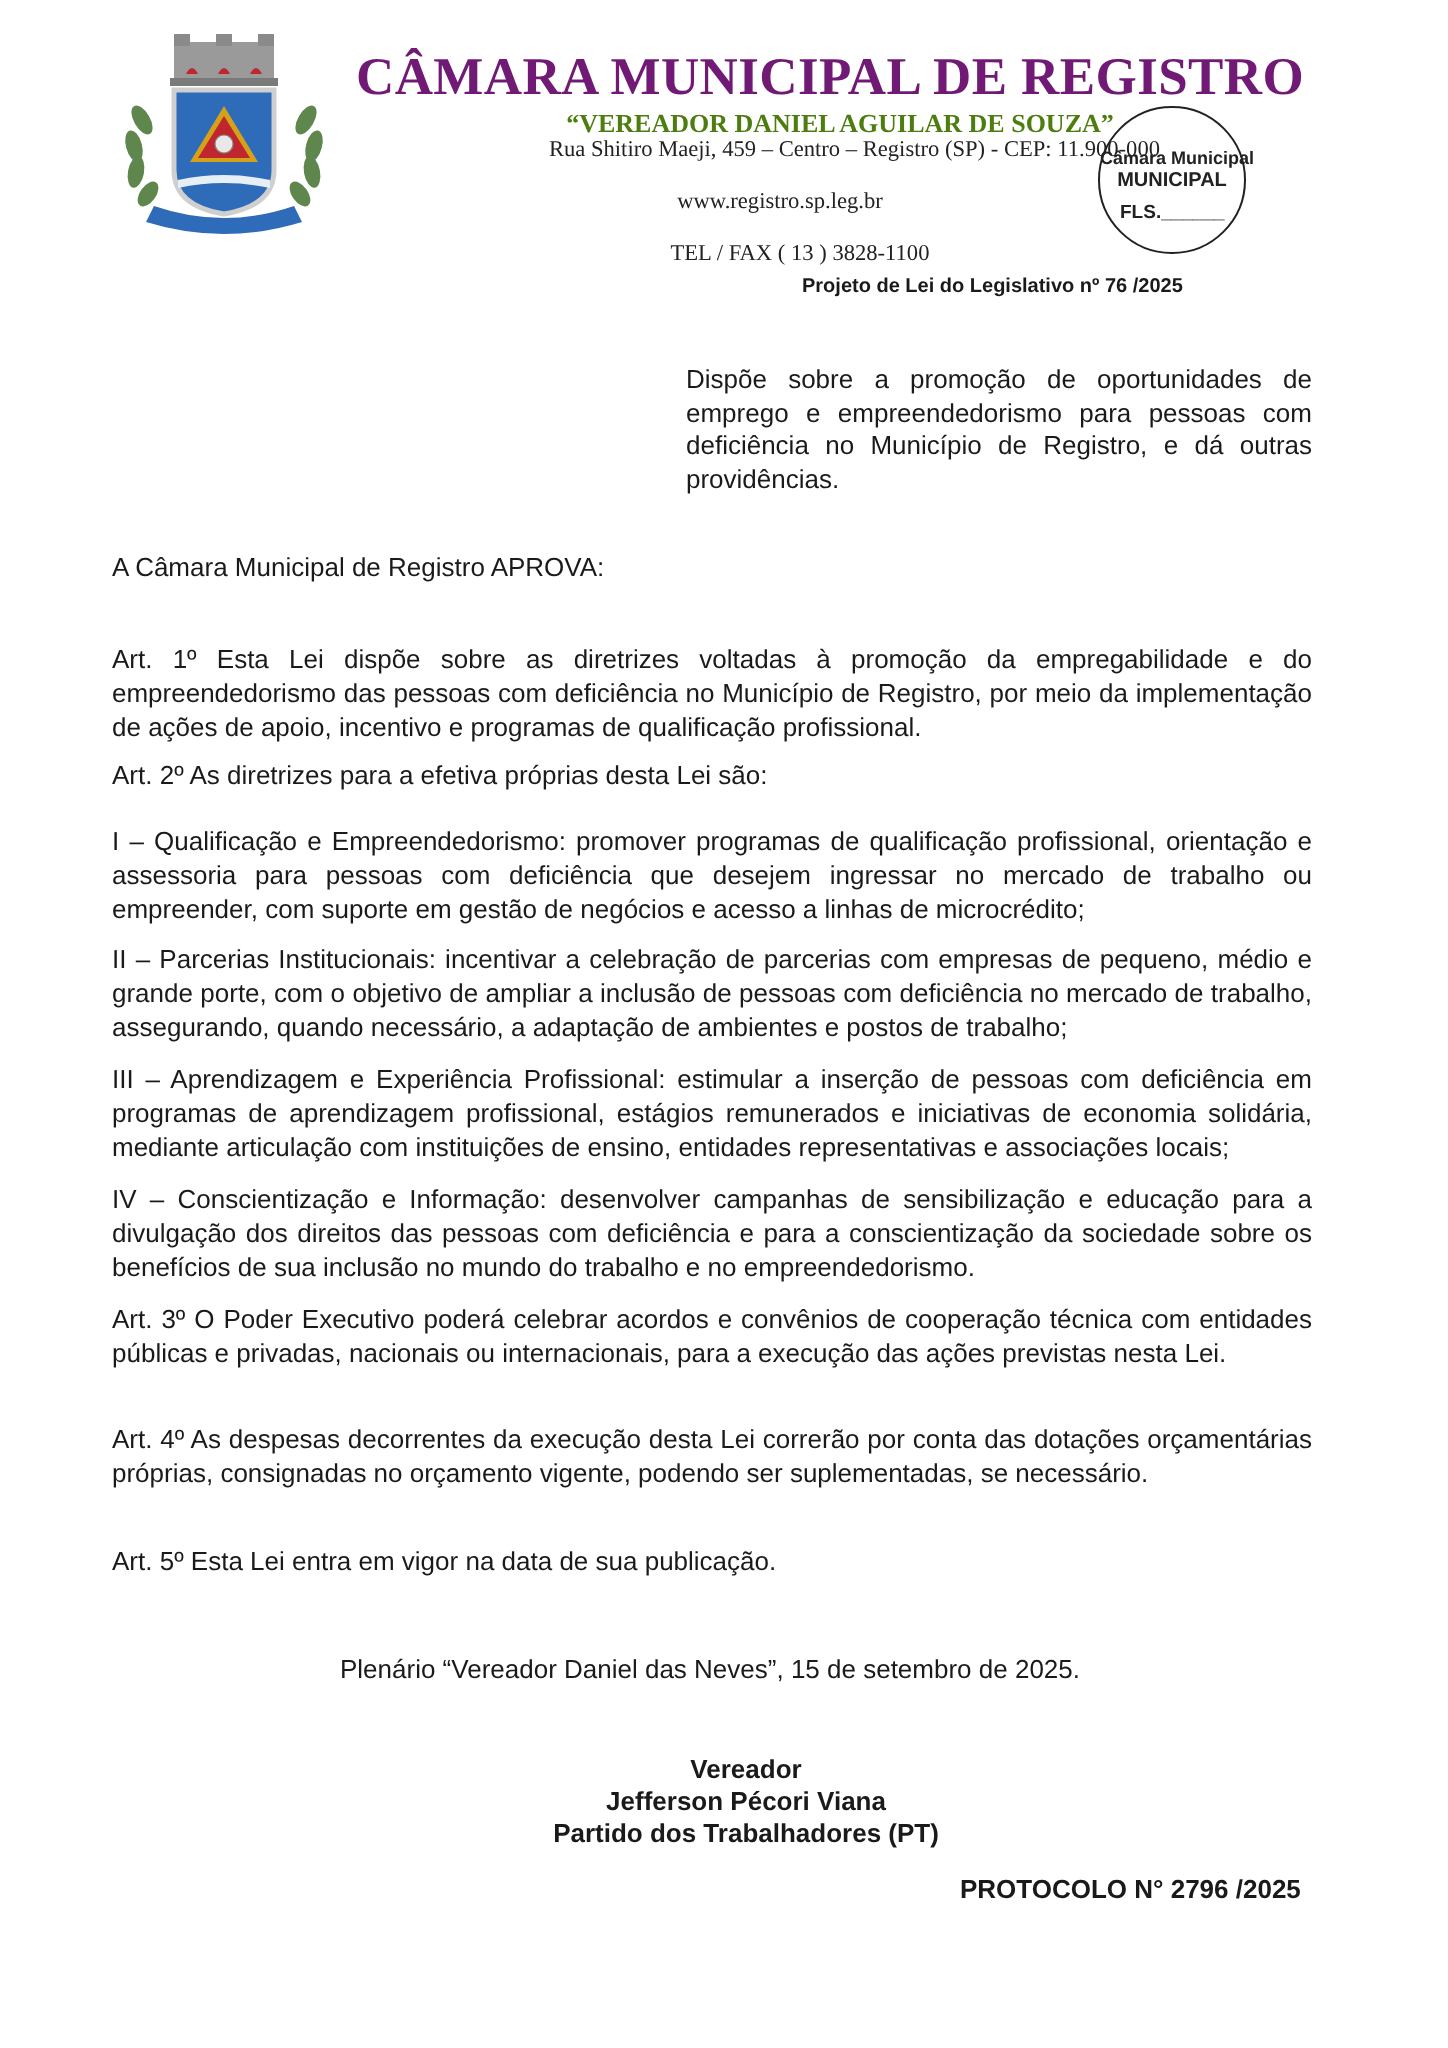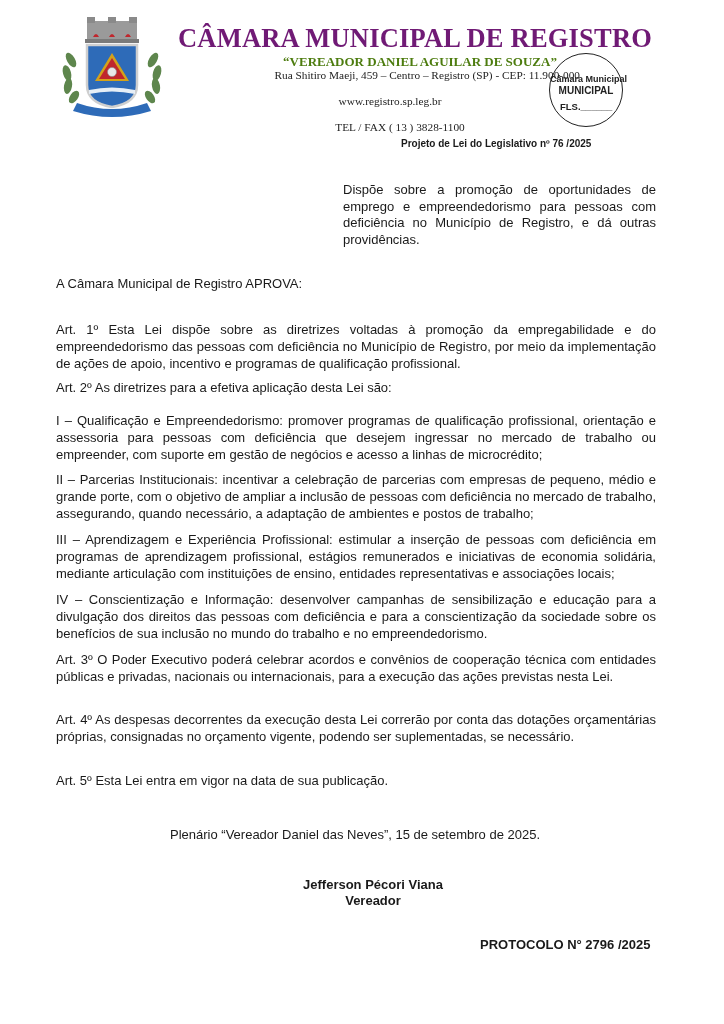--- a/index.html
+++ b/index.html
@@ -76,29 +76,30 @@
   <div class="s2">MUNICIPAL</div>
   <div class="s3">FLS.______</div>
 </div>
 
 <div class="abs bill-title">Projeto de Lei do Legislativo nº 76 /2025</div>
 <div class="abs ementa">Dispõe sobre a promoção de oportunidades de emprego e empreendedorismo para pessoas com deficiência no Município de Registro, e dá outras providências.</div>
 
 <div class="abs para single" style="top:276px;">A Câmara Municipal de Registro APROVA:</div>
 
 <div class="abs para" style="top:322px;">Art.   1º Esta Lei dispõe sobre as diretrizes voltadas à promoção da empregabilidade e do empreendedorismo das pessoas com deficiência no Município de Registro, por meio da implementação de ações de apoio, incentivo e programas de qualificação profissional.</div>
-<div class="abs para single" style="top:380px;">Art.  2º As diretrizes para a efetiva aplicação desta Lei são:</div>
+<div class="abs para single" style="top:380px;">Art.  2º As diretrizes para a efetiva próprias desta Lei são:</div>
 <div class="abs para" style="top:413px;">I – Qualificação e Empreendedorismo: promover programas de qualificação profissional, orientação e assessoria para pessoas com deficiência que desejem ingressar no mercado de trabalho ou empreender, com suporte em gestão de negócios e acesso a linhas de microcrédito;</div>
 <div class="abs para" style="top:472px;">II – Parcerias Institucionais: incentivar a celebração de parcerias com empresas de pequeno, médio e grande porte, com o objetivo de ampliar a inclusão de pessoas com deficiência no mercado de trabalho, assegurando, quando necessário, a adaptação de ambientes e postos de trabalho;</div>
 <div class="abs para" style="top:532px;">III – Aprendizagem e Experiência Profissional: estimular a inserção de pessoas com deficiência em programas de aprendizagem profissional, estágios remunerados e iniciativas de economia solidária, mediante articulação com instituições de ensino, entidades representativas e associações locais;</div>
 <div class="abs para" style="top:592px;">IV – Conscientização e Informação: desenvolver campanhas de sensibilização e educação para a divulgação dos direitos das pessoas com deficiência e para a conscientização da sociedade sobre os benefícios de sua inclusão no mundo do trabalho e no empreendedorismo.</div>
 <div class="abs para" style="top:652px;">Art. 3º    O Poder Executivo poderá celebrar acordos e convênios de cooperação técnica com entidades públicas e privadas, nacionais ou internacionais, para a execução das ações previstas nesta Lei.</div>
 <div class="abs para" style="top:712px;">Art. 4º    As despesas decorrentes da execução desta Lei correrão por conta das dotações orçamentárias próprias, consignadas no orçamento vigente, podendo ser suplementadas, se necessário.</div>
 <div class="abs para single" style="top:773px;">Art.  5º    Esta Lei entra em vigor na data de sua publicação.</div>
 
 <div class="abs plenario">Plenário “Vereador Daniel das Neves”, 15 de setembro de 2025.</div>
 
 <div class="abs sign">
+  <div>Vereador</div>
   <div>Jefferson Pécori Viana</div>
-  <div>Vereador</div>
+  <div>Partido dos Trabalhadores (PT)</div>
 </div>
 
 <div class="abs protocolo">PROTOCOLO N° 2796 /2025</div>
 
 </body></html>

